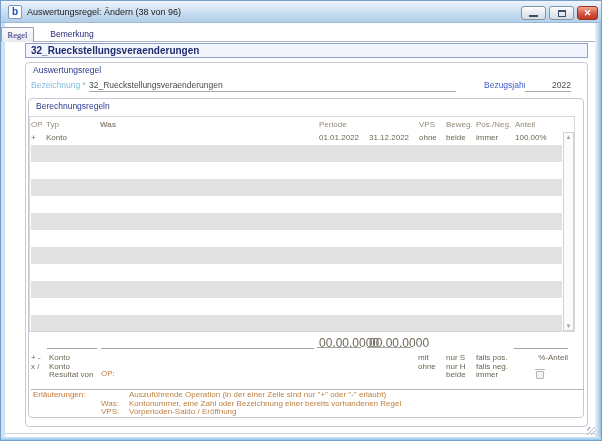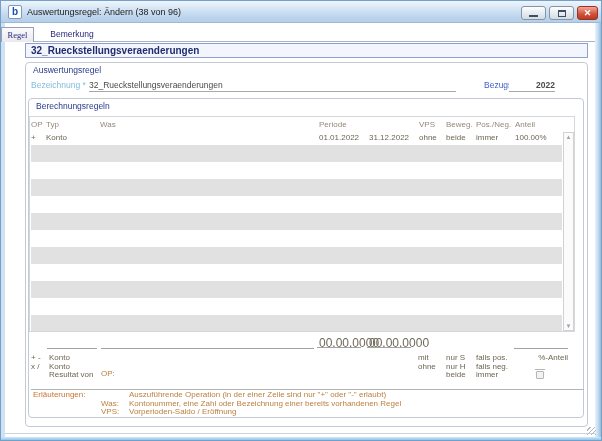--- a/index.html
+++ b/index.html
@@ -51,21 +51,21 @@
   .gb-label{font-size:8.5px;color:#2a3a8c;}
   
   .lbl-cyan{color:#82bbdc;font-size:8.5px;}
   .lbl-blue{color:#4060c8;font-size:8.5px;}
   .field{font-size:8.5px;color:#4a4a48;border-bottom:1px solid #a8a8a8;height:13px;line-height:12px;background:#fff;}
   
   .tbl-border{left:28px;top:115px;width:546px;height:216px;border:1px solid #d4d8dc;}
   .thead{left:30px;top:118px;width:531px;height:12px;font-size:8px;color:#94897a;}
   .trow{left:30px;top:131px;width:531px;height:13px;font-size:8px;color:#6e6654;}
   .cell{position:absolute;top:0;height:100%;line-height:12px;white-space:nowrap;overflow:hidden;}
-  .c-op{left:0;width:14px;} .c-typ{left:15px;width:50px;} .c-was{left:69px;width:215px;}
+  .c-op{left:0;width:14px;} .c-typ{left:15px;width:50px;} .c-was{left:69px;width:215px;font-weight:bold;}
   .c-p1{left:288px;width:48px;} .c-p2{left:338px;width:48px;} .c-vps{left:388px;width:26px;}
   .c-bew{left:415px;width:29px;} .c-pn{left:445px;width:38px;}
   .c-ant{left:484px;width:49px;text-align:left;}
   .stripes{left:30px;top:144px;width:531px;height:186px;
     background:repeating-linear-gradient(to bottom,#e1e1e1 0 17px,#ffffff 17px 34px);}
   .vscroll{left:562px;top:131px;width:11px;height:199px;background:#fbfbfb;border:1px solid #d2d2d2;}
   .sarrow{position:absolute;left:0;width:100%;text-align:center;font-size:6px;color:#a2a2a2;}
   
   .uline{top:347px;height:1px;background:#a2a2a2;}
   .datefld{top:338px;width:44px;height:9px;font-size:12px;color:#70685a;line-height:9px;padding-left:2px;}
@@ -115,21 +115,21 @@
   <div class="abs lbl-cyan" style="left:30px;top:79px;">
     <span>Bezeichnung</span>
     <span>*</span>
   </div>
   <div class="abs field" style="left:88px;top:78px;width:367px;">32_Rueckstellungsveraenderungen</div>
 
   <div class="abs lbl-blue" style="left:483px;top:79px;">
     <span>Bezugsjahr</span>
     <span>*</span>
   </div>
-  <div class="abs field" style="left:508px;top:78px;width:46px;text-align:right;font-weight:bold;">2022</div>
+  <div class="abs field" style="left:524px;top:78px;width:46px;text-align:right;">2022</div>
 
   <div class="abs groupbox gb-inner"></div>
   <div class="abs gb-label" style="left:35px;top:100px;">Berechnungsregeln</div>
 
   <div class="abs tbl-border"></div>
   <div class="abs thead">
     <div class="cell c-op">OP</div>
     <div class="cell c-typ">Typ</div>
     <div class="cell c-was">Was</div>
     <div class="cell c-p1">Periode</div>

